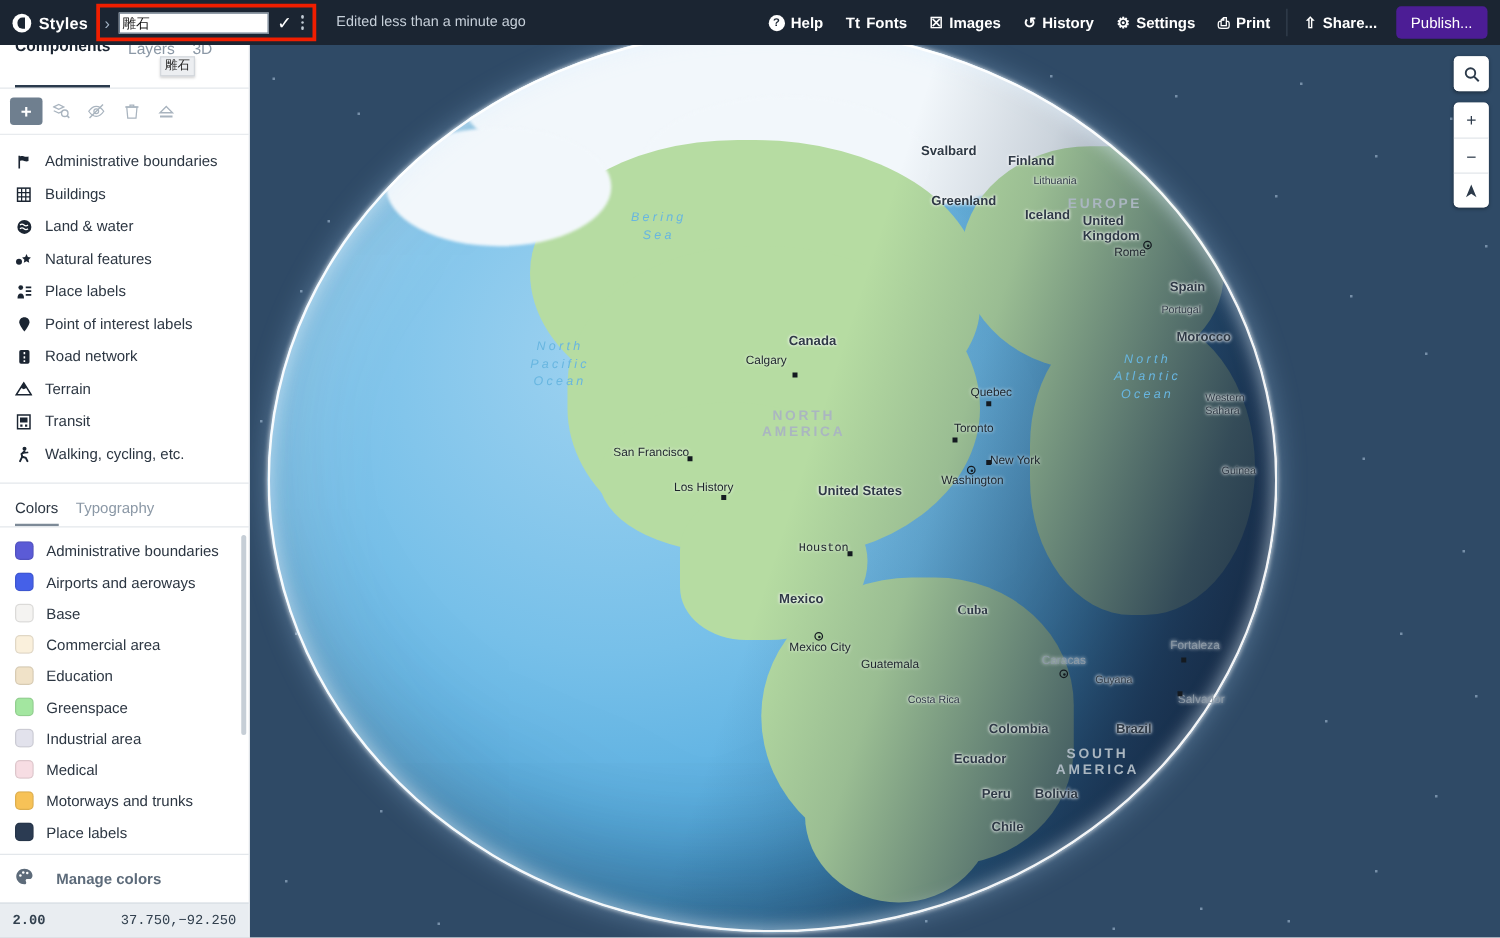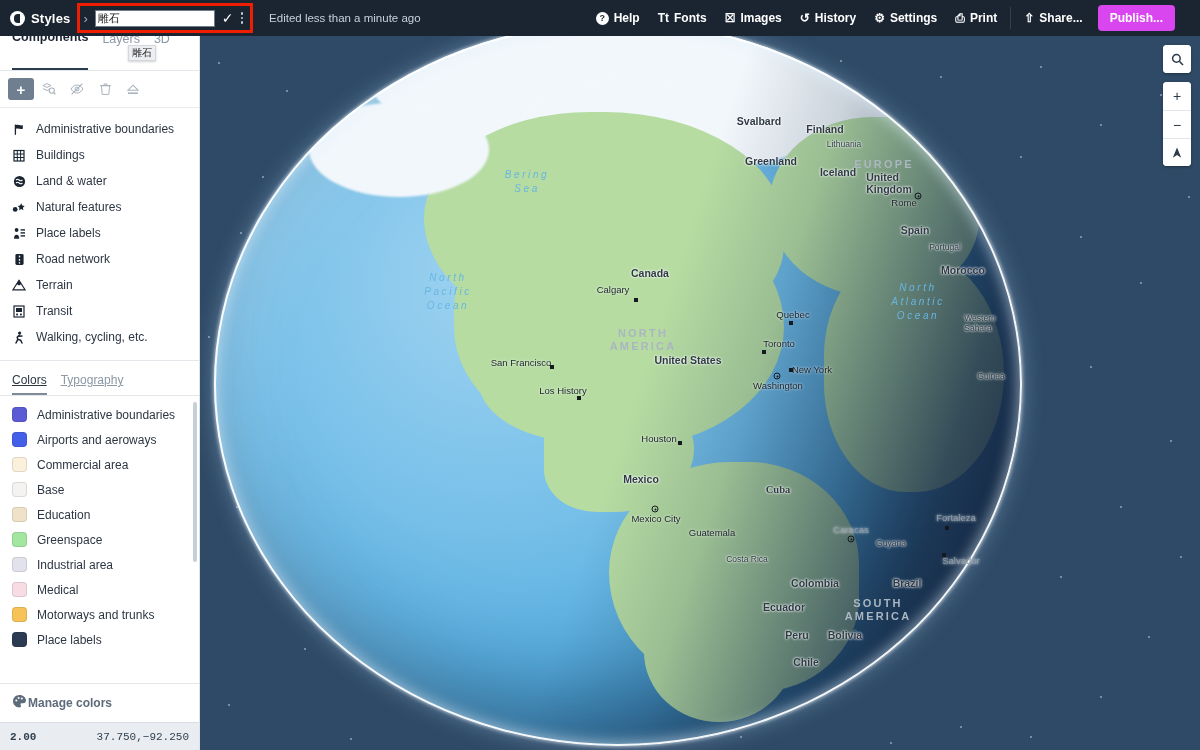--- a/index.html
+++ b/index.html
@@ -48,22 +48,22 @@
 
   .top-right { margin-left: auto; display: flex; align-items: center; height: 36px; }
   .tb-item {
     display: flex; align-items: center; gap: 5px;
     padding: 0 9px; height: 36px; color: #ffffff;
     font-size: 12px; font-weight: bold; cursor: pointer;
   }
   .tb-item .ti { font-size: 12px; line-height: 1; display: inline-block; }
   .tb-sep { width: 1px; height: 22px; background: #34404f; margin: 0 4px; }
   .publish-btn {
-    background: #d946ef; color: #fff; font-size: 12px; font-weight: bold;
-    border-radius: 4px; padding: 6px 12px; margin: 0 25px 0 6px; cursor: pointer;
+    background: #4c1d95; color: #fff; font-size: 12px; font-weight: normal;
+    border-radius: 4px; padding: 6px 12px; margin: 0 10px 0 6px; cursor: pointer;
   }
 
   
   .glyph-circle {
     width: 13px; height: 13px; border-radius: 50%; background: #fff;
     color: #1b2532; font-size: 9px; font-weight: bold;
     display: inline-flex; align-items: center; justify-content: center;
   }
 
   
@@ -101,41 +101,41 @@
     display: flex; align-items: center; gap: 10px;
     padding: 6px 12px; font-size: 12px; color: #2c3642; cursor: pointer;
   }
   .comp-ico {
     width: 14px; text-align: center; font-size: 12px; color: #1b2532;
     display: inline-flex; align-items: center; justify-content: center;
   }
   .sb-divider { height: 1px; background: #e3e7eb; margin: 4px 0 0 0; }
 
   .colors-tabs { display: flex; gap: 14px; padding: 12px 12px 0 12px; }
-  .ctab { font-size: 12px; color: #8b98a6; padding-bottom: 6px; cursor: pointer; text-decoration: underline; }
+  .ctab { font-size: 12px; color: #8b98a6; padding-bottom: 6px; cursor: pointer; }
   .ctab.active { color: #2c3642; border-bottom: 2px solid #7d8a97; }
   .ctab-underline { height: 1px; background: #e3e7eb; }
 
   .color-list { flex: 1; overflow: hidden; padding: 6px 0 0 0; position: relative; }
   .color-item {
     display: flex; align-items: center; gap: 10px;
     padding: 5px 12px; font-size: 12px; color: #2c3642; cursor: pointer;
   }
   .swatch {
     width: 15px; height: 15px; border-radius: 4px; flex: 0 0 auto;
     border: 1px solid rgba(0,0,0,.10);
   }
   .scroll-track {
     position: absolute; right: 2px; top: 6px; width: 4px; height: 238px;
     background: transparent;
   }
   .scroll-thumb { width: 4px; height: 160px; background: #c6ced6; border-radius: 3px; }
 
   .manage-colors {
-    display: flex; align-items: center; gap: 1px;
+    display: flex; align-items: center; gap: 18px;
     padding: 10px 12px; border-top: 1px solid #e3e7eb;
     font-size: 12px; font-weight: bold; color: #5d6b7a; cursor: pointer;
   }
   .statusbar {
     height: 28px; background: #e9edf1; border-top: 1px solid #d8dee4;
     display: flex; align-items: center; font-size: 11px; color: #33414f;
     font-family: "Liberation Mono", monospace; padding: 0 10px;
   }
   .status-zoom { font-weight: bold; }
   .status-coords { margin-left: auto; }
@@ -382,20 +382,28 @@
               <rect x="7.6" y="2.2" width="4.4" height="1.4" fill="#1b2532"></rect>
               <rect x="7.6" y="5.2" width="4.4" height="1.4" fill="#1b2532"></rect>
               <rect x="7.6" y="8.2" width="4.4" height="1.4" fill="#1b2532"></rect>
             </svg>
         </span>
         <span>Place labels</span>
       </div>
       <div class="comp-item">
         <span class="comp-ico">
           <svg width="11" height="13" viewBox="0 0 11 13">
+              <path d="M5.5 .8 C8 .8 9.6 2.6 9.6 4.8 C9.6 7.4 5.5 12.2 5.5 12.2 C5.5 12.2 1.4 7.4 1.4 4.8 C1.4 2.6 3 .8 5.5 .8 Z" fill="#1b2532"></path>
+            </svg>
+        </span>
+        <span>Point of interest labels</span>
+      </div>
+      <div class="comp-item">
+        <span class="comp-ico">
+          <svg width="11" height="13" viewBox="0 0 11 13">
               <rect x="1.4" y="1" width="8.2" height="11" rx="1.4" fill="#1b2532"></rect>
               <line x1="5.5" y1="2.6" x2="5.5" y2="4.4" stroke="#fff" stroke-width="1.3"></line>
               <line x1="5.5" y1="6" x2="5.5" y2="7.8" stroke="#fff" stroke-width="1.3"></line>
               <line x1="5.5" y1="9.2" x2="5.5" y2="10.6" stroke="#fff" stroke-width="1.3"></line>
             </svg>
         </span>
         <span>Road network</span>
       </div>
       <div class="comp-item">
         <span class="comp-ico">
@@ -441,26 +449,26 @@
     <div class="color-list">
       <div class="color-item">
         <span class="swatch" style="background:#5b5bd6"></span>
         <span>Administrative boundaries</span>
       </div>
       <div class="color-item">
         <span class="swatch" style="background:#4560e8"></span>
         <span>Airports and aeroways</span>
       </div>
       <div class="color-item">
+        <span class="swatch" style="background:#f4f3f1"></span>
+        <span>Base</span>
+      </div>
+      <div class="color-item">
         <span class="swatch" style="background:#faf0dc"></span>
         <span>Commercial area</span>
-      </div>
-      <div class="color-item">
-        <span class="swatch" style="background:#f4f3f1"></span>
-        <span>Base</span>
       </div>
       <div class="color-item">
         <span class="swatch" style="background:#f0e2c8"></span>
         <span>Education</span>
       </div>
       <div class="color-item">
         <span class="swatch" style="background:#a3e6a0"></span>
         <span>Greenspace</span>
       </div>
       <div class="color-item">
@@ -562,39 +570,39 @@
 
     <div id="map-labels">
         <div class="lbl lbl-country" style="left: 559px; top: 85px;">Svalbard</div>
         <div class="lbl lbl-country" style="left: 625px; top: 93px;">Finland</div>
         <div class="lbl lbl-country sm" style="left: 644px; top: 108px;">Lithuania</div>
         <div class="lbl lbl-country" style="left: 571px; top: 125px;">Greenland</div>
         <div class="lbl lbl-country" style="left: 638px; top: 136px;">Iceland</div>
         <div class="lbl lbl-continent" style="left: 684px; top: 128px;">EUROPE</div>
         <div class="lbl lbl-country" style="left: 689px; top: 147px;">United<br>Kingdom</div>
         <div class="lbl lbl-city" style="left: 704px; top: 166px;">Rome</div>
-        <div class="lbl lbl-country" style="left: 715px; top: 194px;">Spain</div>
+        <div class="lbl lbl-country" style="left: 750px; top: 194px;">Spain</div>
         <div class="lbl lbl-country sm" style="left: 745px; top: 211px;">Portugal</div>
         <div class="lbl lbl-country" style="left: 763px; top: 234px;">Morocco</div>
         <div class="lbl lbl-country sm" style="left: 780px; top: 287px;">Western<br>Sahara</div>
         <div class="lbl lbl-country sm" style="left: 791px; top: 340px;">Guinea</div>
         <div class="lbl lbl-ocean" style="left: 327px; top: 146px;">Bering<br>Sea</div>
         <div class="lbl lbl-ocean" style="left: 248px; top: 256px;">North<br>Pacific<br>Ocean</div>
         <div class="lbl lbl-ocean" style="left: 718px; top: 266px;">North<br>Atlantic<br>Ocean</div>
         <div class="lbl lbl-country" style="left: 450px; top: 237px;">Canada</div>
         <div class="lbl lbl-city" style="left: 413px; top: 253px;">Calgary</div>
         <div class="lbl lbl-city" style="left: 593px; top: 278px;">Quebec</div>
         <div class="lbl lbl-continent" style="left: 443px; top: 304px;">NORTH<br>AMERICA</div>
         <div class="lbl lbl-city" style="left: 579px; top: 307px;">Toronto</div>
         <div class="lbl lbl-city" style="left: 321px; top: 326px;">San Francisco</div>
         <div class="lbl lbl-city" style="left: 612px; top: 333px;">New York</div>
-        <div class="lbl lbl-country" style="left: 470px; top: 324px; padding-left: 36px;">United States</div>
+        <div class="lbl lbl-country" style="left: 470px; top: 357px; padding-left: 36px;">United States</div>
         <div class="lbl lbl-city" style="left: 578px; top: 349px;">Washington</div>
         <div class="lbl lbl-city" style="left: 363px; top: 354px;">Los History</div>
-        <div class="lbl lbl-city" style="left: 459px; top: 402px;">Houston</div>
+        <div class="lbl lbl-city" style="left: 459px; top: 402px; font-family: Liberation Mono, monospace;">Houston</div>
         <div class="lbl lbl-country" style="left: 441px; top: 443px;">Mexico</div>
         <div class="lbl lbl-country" style="left: 578px; top: 453px; font-family: Liberation Serif, serif;">Cuba</div>
         <div class="lbl lbl-city lbl-faded" style="left: 756px; top: 481px;">Fortaleza</div>
         <div class="lbl lbl-city lbl-faded" style="left: 651px; top: 493px;">Caracas</div>
         <div class="lbl lbl-city" style="left: 456px; top: 482px;">Mexico City</div>
         <div class="lbl lbl-city" style="left: 512px; top: 496px;">Guatemala</div>
         <div class="lbl lbl-country sm" style="left: 691px; top: 507px;">Guyana</div>
         <div class="lbl lbl-country sm" style="left: 547px; top: 523px;">Costa Rica</div>
         <div class="lbl lbl-city lbl-faded" style="left: 761px; top: 524px;">Salvador</div>
         <div class="lbl lbl-country" style="left: 615px; top: 547px;">Colombia</div>

